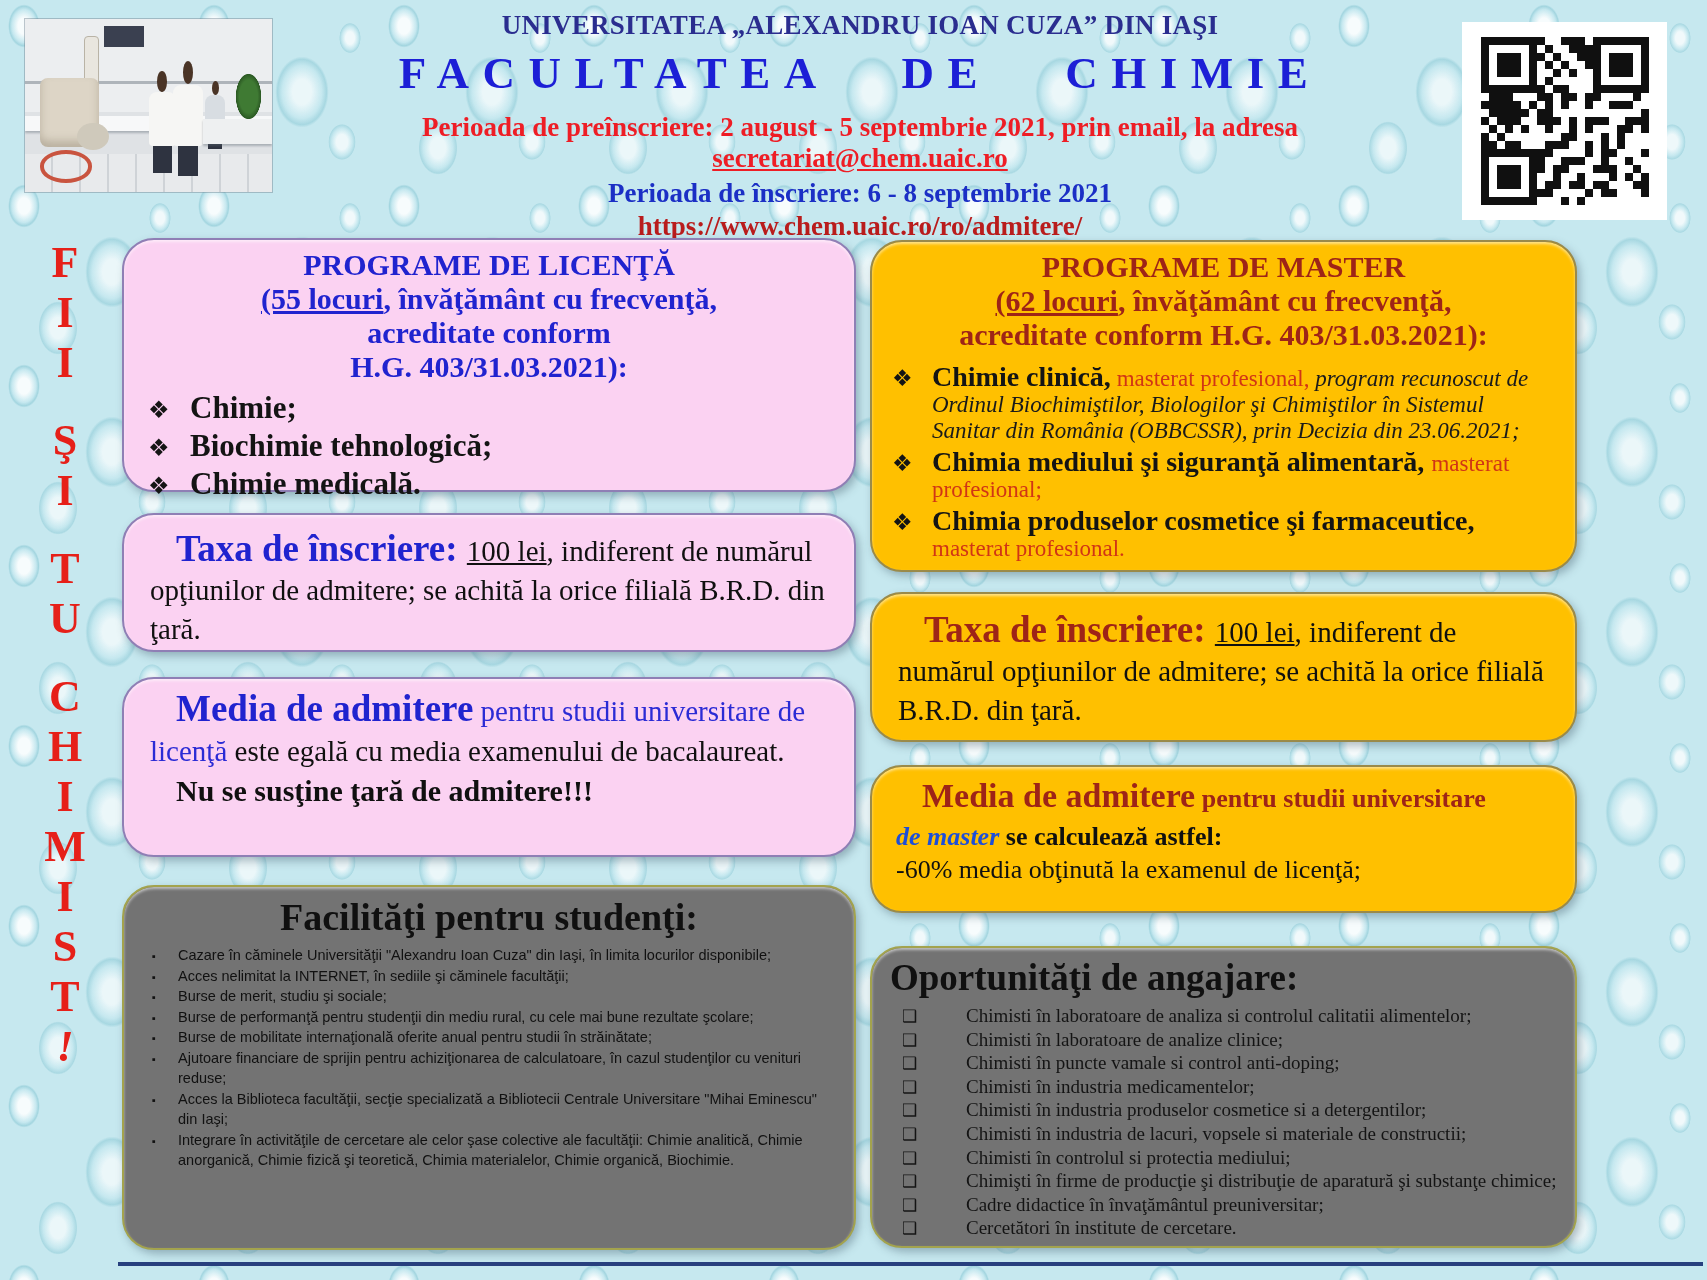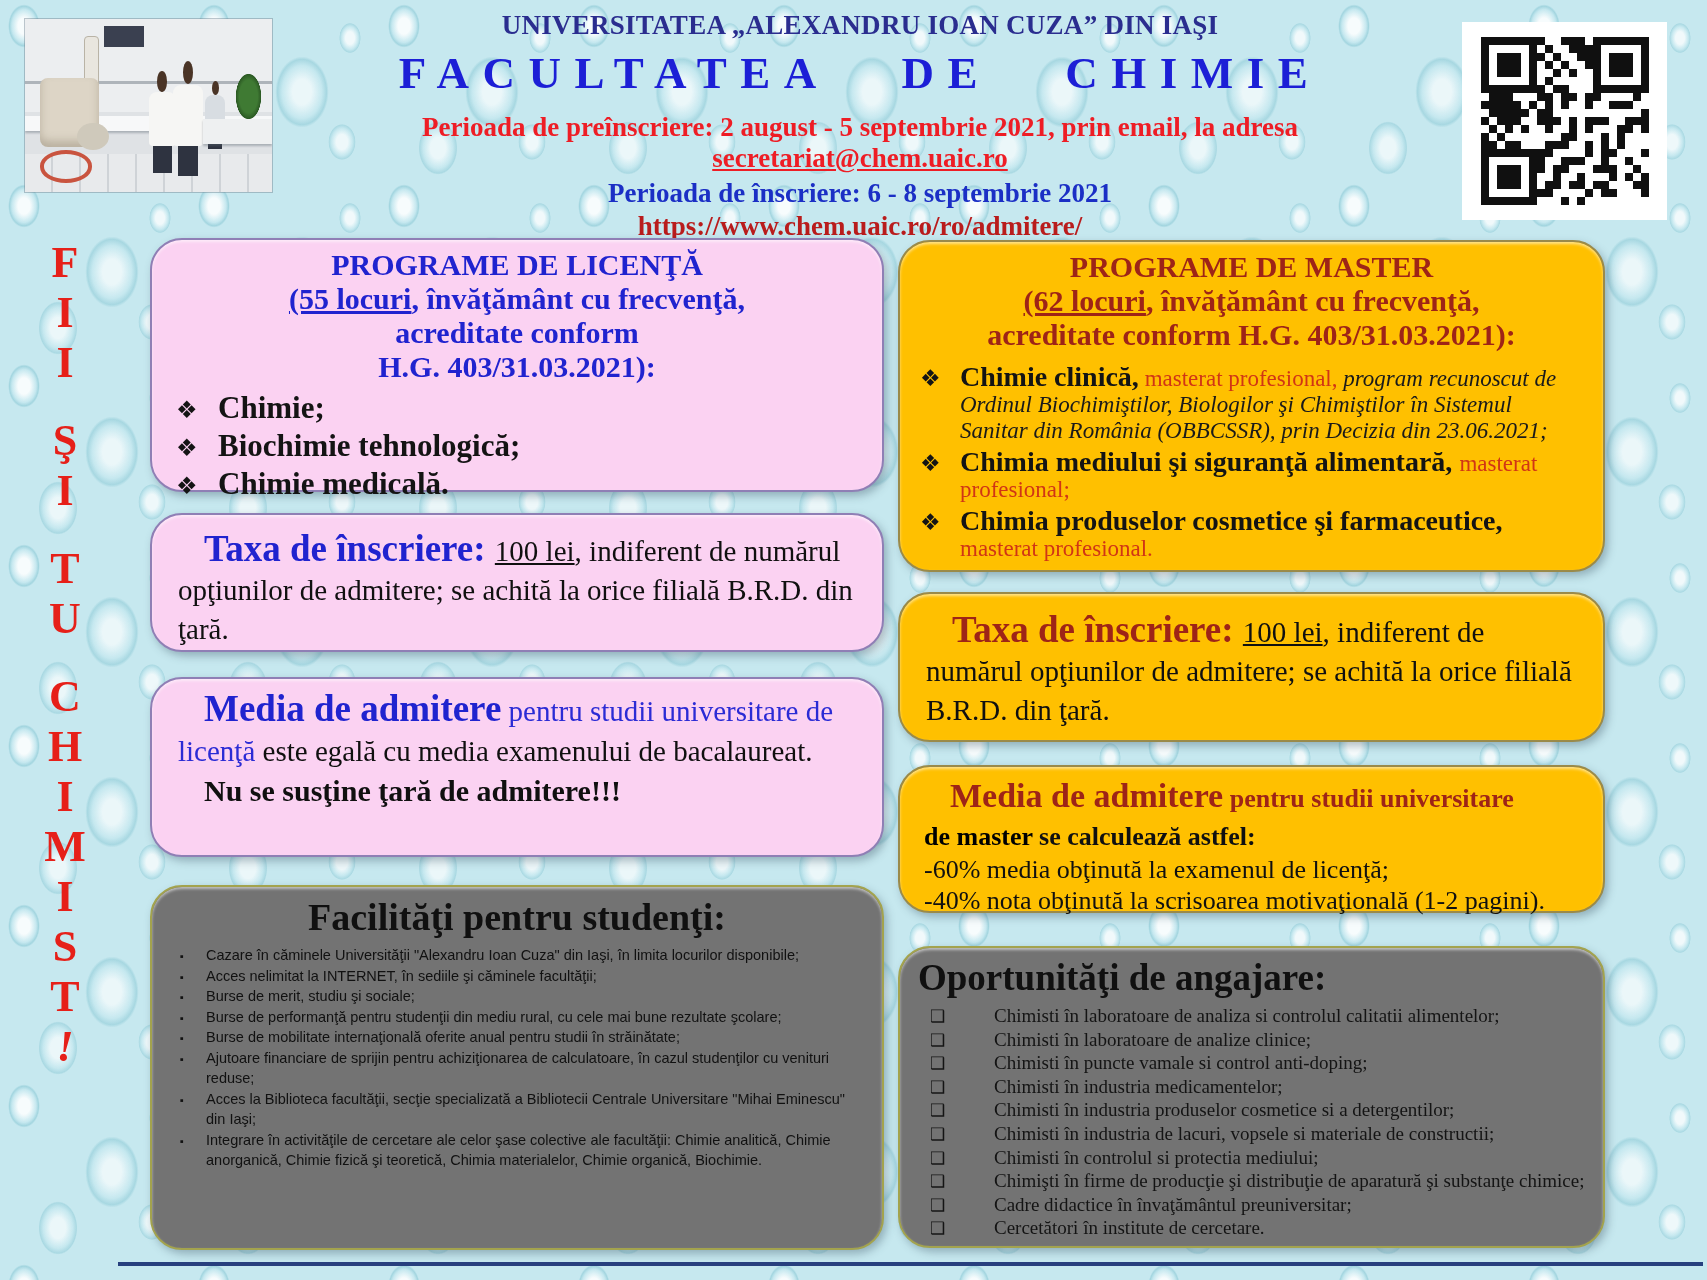--- a/index.html
+++ b/index.html
@@ -49,21 +49,21 @@
   
   .qr{position:absolute;left:1462px;top:22px;width:205px;height:198px;background:#fff;display:flex;align-items:center;justify-content:center;}
   .qr-grid{display:grid;grid-template-columns:repeat(21,8px);grid-auto-rows:8px;}
   .qm{background:#101010;}
   
   .slogan{position:absolute;left:36px;top:238px;width:58px;text-align:center;}
   .sl{font-weight:bold;font-size:44px;line-height:50px;color:#e62019;}
   .sl-gap{height:28px;}
   .sl-x{font-style:italic;}
   
-  .box{position:absolute;border-radius:32px;box-shadow:3px 4px 8px rgba(45,70,85,.35), inset 0 2px 3px rgba(255,255,255,.55);box-sizing:border-box;margin-left:28px;}
+  .box{position:absolute;border-radius:32px;box-shadow:3px 4px 8px rgba(45,70,85,.35), inset 0 2px 3px rgba(255,255,255,.55);box-sizing:border-box;}
   .pink{background:#fbd2f2;border:2px solid #8f7fb5;}
   .orange{background:#ffc000;border:2px solid #9a8a4a;}
   .yellow{background:#737373;border:2px solid #a3a34e;}
   .b-lic {left:122px;top:238px;width:734px;height:254px;padding:8px 24px;}
   .b-tax1{left:122px;top:513px;width:734px;height:139px;padding:14px 26px;}
   .b-med1{left:122px;top:677px;width:734px;height:180px;padding:10px 26px;}
   .b-fac {left:122px;top:885px;width:734px;height:365px;padding:6px 22px;}
   .b-mas {left:870px;top:240px;width:707px;height:332px;padding:8px 20px;}
   .b-tax2{left:870px;top:592px;width:707px;height:150px;padding:16px 26px;}
   .b-med2{left:870px;top:765px;width:707px;height:148px;padding:8px 24px;}
@@ -98,21 +98,21 @@
   .mas-items .blt{width:40px;font-size:23px;color:#141414;flex:none;}
   .mas-items .txt{font-size:23px;line-height:26px;color:#1a1a1a;}
   .m-name{font-size:28px;color:#141414;}
   .m-tag{color:#d13515;}
   .m-desc{color:#1a1a1a;}
   
   .m2-p{margin:0;font-size:26px;line-height:34px;color:#101010;}
   .m2-p1{text-indent:26px;line-height:42px;}
   .m2-h{font-size:34px;font-weight:bold;color:#9e2417;}
   .m2-sub{font-weight:bold;color:#9e2417;}
-  .m2-red{font-weight:bold;color:#000000;}
+  .m2-red{font-weight:bold;color:#1d4ed8;font-style:italic;}
   .m2-blk{font-weight:bold;color:#101010;}
   .m2-l{margin:0;font-size:26px;line-height:31px;color:#101010;}
   
   .opp-title{font-size:37px;line-height:48px;font-weight:bold;color:#101010;text-align:left;}
   .opp-items{margin-top:2px;}
   .opp-items .li{display:flex;align-items:baseline;}
   .opp-items .blt{width:64px;font-size:17px;color:#141414;flex:none;padding-left:12px;}
   .opp-items .txt{font-size:19px;line-height:23.6px;color:#141414;}
   
   .bottom-rule{position:absolute;left:118px;top:1262px;width:1585px;height:4px;background:#27407e;}
@@ -718,21 +718,20 @@
 </section>
 
 <section class="box orange b-tax2">
   <p class="tax"><b class="tax-h dred-h">Taxa de înscriere: </b><span class="u">100 lei</span><span>, indiferent de numărul opţiunilor de admitere; se achită la orice filială B.R.D. din ţară.</span></p>
 </section>
 
 <section class="box orange b-med2">
   <p class="m2-p m2-p1"><b class="m2-h">Media de admitere</b><b class="m2-sub"> pentru studii universitare</b></p>
   <p class="m2-p"><b class="m2-red">de master</b><b class="m2-blk"> se calculează astfel:</b></p>
   <p class="m2-l">-60% media obţinută la examenul de licenţă;</p>
-  <p class="m2-l">-40% nota obţinută la scrisoarea motivaţională (1-2 pagini).</p>
 </section>
 
 <section class="box yellow b-opp">
   <div class="opp-title">Oportunităţi de angajare:</div>
   <div class="opp-items">
       <div class="li">
         <span class="blt">❑</span>
         <span class="txt">Chimisti în laboratoare de analiza si controlul calitatii alimentelor;</span>
       </div>
       <div class="li">

